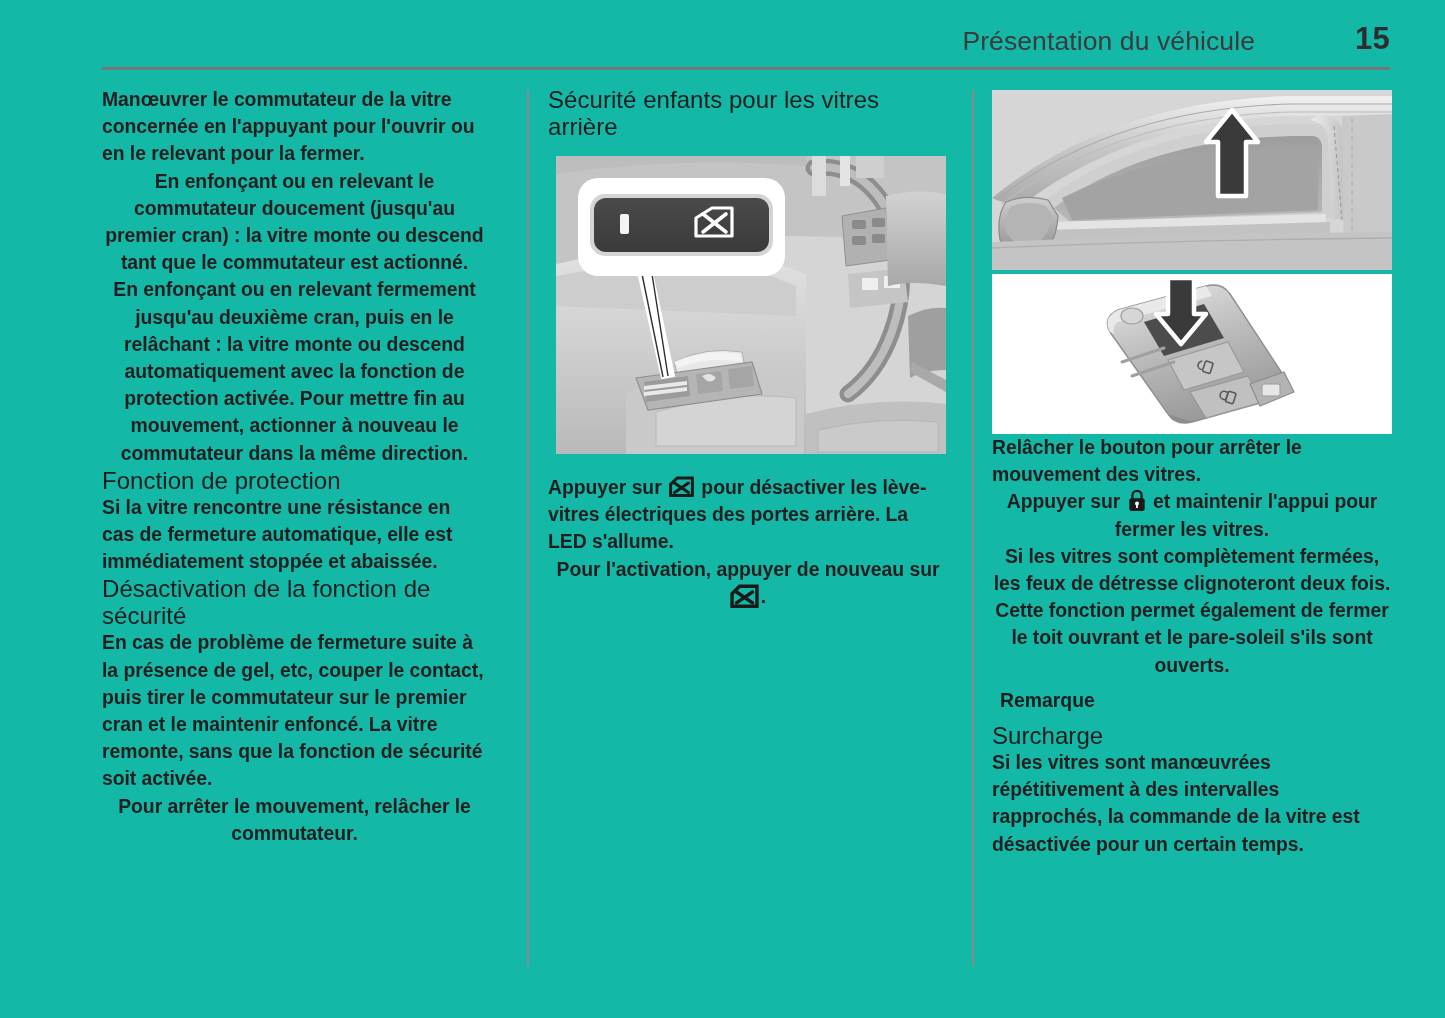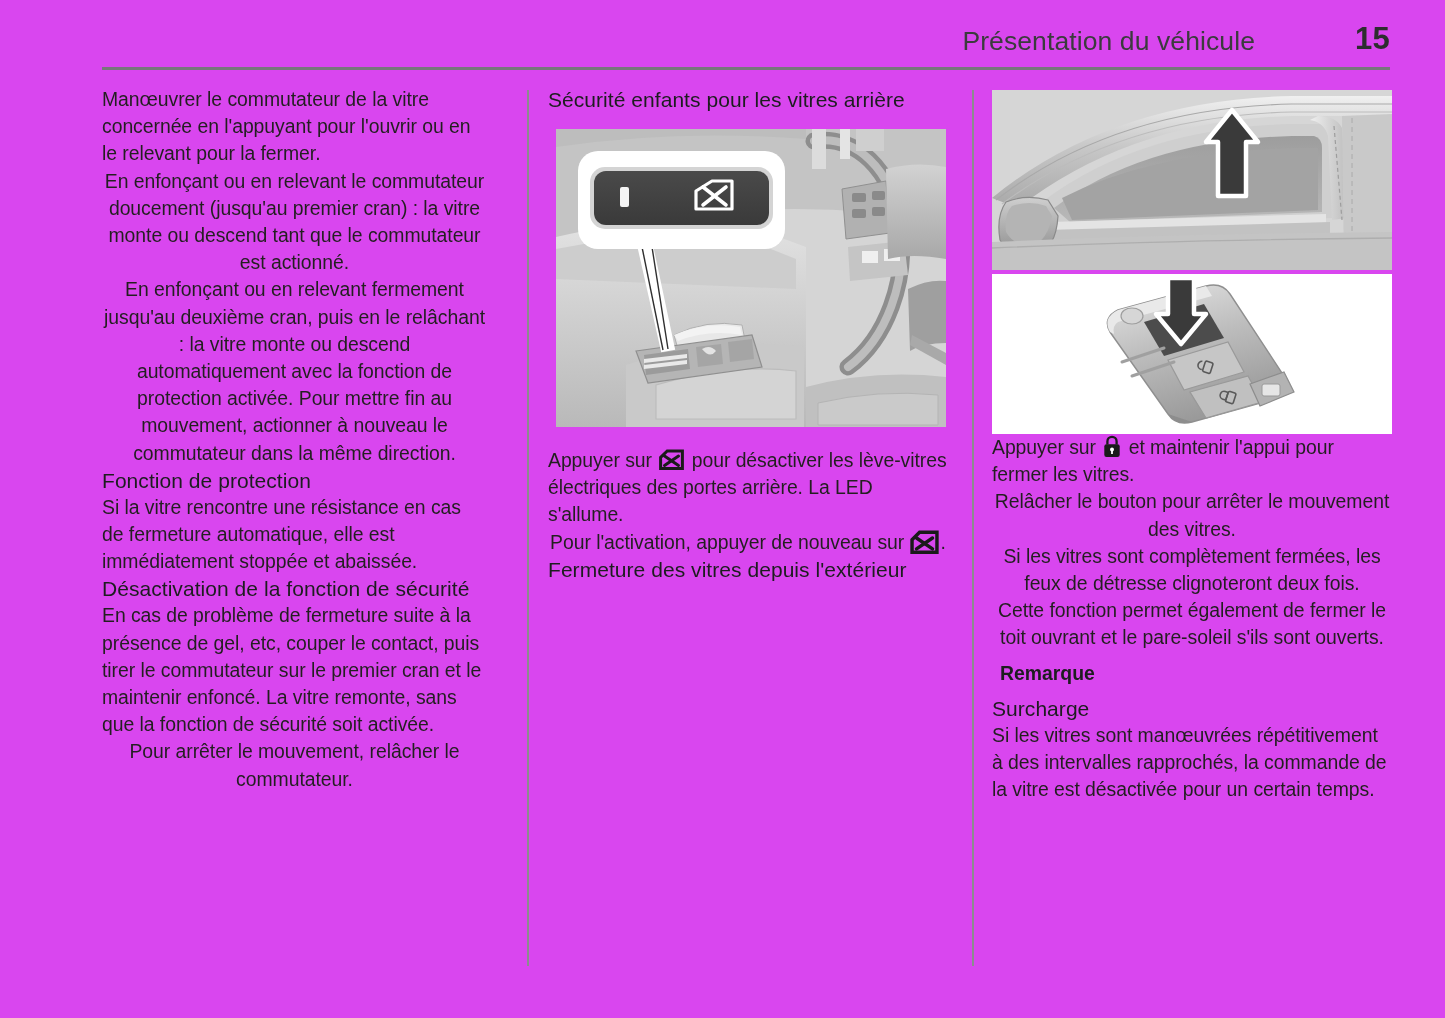--- a/index.html
+++ b/index.html
@@ -13,21 +13,21 @@
     font-family: "Liberation Sans", sans-serif;
     color: #231f20;
     position: relative;
     overflow: hidden;
   }
 
   
   .page {
     position: absolute;
     inset: 0;
-    background: #d946ef;
+    background: #14b8a6;
   }
 
   
   .header {
     position: absolute;
     left: 102px;
     top: 26px;
     width: 1288px;
     height: 46px;
   }
@@ -74,38 +74,39 @@
   .col {
     position: absolute;
     top: 86px;
   }
   .col-1 { left: 102px; width: 385px; }
   .col-2 { left: 548px; width: 400px; }
   .col-3 { left: 992px; width: 400px; }
 
   
   h2.sec-head {
-    font-size: 21px;
+    font-size: 24px;
     font-weight: 400;
     color: #1d1d1f;
     margin: 0;
     padding: 0;
     line-height: 27px;
     letter-spacing: .05px;
   }
   .head-gap-top { margin-top: 20px; }
   .head-gap-top-sm { margin-top: 18px; }
 
   p.body {
     font-size: 19.4px;
     line-height: 27.2px;
     margin: 0;
     padding: 0;
     color: #231f20;
     letter-spacing: -.05px;
+    font-weight: bold;
   }
   p.body + p.body { margin-top: 0; text-align: center; }
   .para-gap { margin-top: 9px; }
   .note-label {
     font-size: 19.4px;
     line-height: 27.2px;
     font-weight: 600;
     color: #1d1d1f;
     margin: 8px;
   }
@@ -263,21 +264,20 @@
             <line x1="5.5" y1="7.0" x2="19.5" y2="16.5" stroke="#1a1a1a" stroke-width="3" stroke-linecap="round"></line>
             <line x1="19.5" y1="7.0" x2="5.5" y2="16.5" stroke="#1a1a1a" stroke-width="3" stroke-linecap="round"></line>
           </svg></span> <span>pour désactiver les lève-vitres électriques des portes arrière. La LED s'allume.</span></p>
 
     <p class="body"><span>Pour l'activation, appuyer de nouveau sur</span> <span class="inline-icon icon-window-x-big"><svg viewBox="0 0 25 21" width="29" height="24" xmlns="http://www.w3.org/2000/svg">
             <path d="M1.6 19.4 L1.6 8.5 L8.2 2.0 L23.4 2.0 L23.4 19.4 Z" fill="none" stroke="#1a1a1a" stroke-width="3"></path>
             <line x1="5.5" y1="7.0" x2="19.5" y2="16.5" stroke="#1a1a1a" stroke-width="3" stroke-linecap="round"></line>
             <line x1="19.5" y1="7.0" x2="5.5" y2="16.5" stroke="#1a1a1a" stroke-width="3" stroke-linecap="round"></line>
           </svg></span><span>.</span></p>
 
-    <h2 class="sec-head head-gap-top">Fermeture des vitres depuis l'extérieur</h2>
 
   </div>
 
   <div class="col col-3">
 
     <div class="figure fig-window">
       <svg width="400" height="180" viewBox="0 0 400 180" xmlns="http://www.w3.org/2000/svg">
         <defs>
           <linearGradient id="gbody" x1="0" y1="0" x2="0" y2="1">
             <stop offset="0" stop-color="#f0f0f0"></stop>
@@ -377,28 +377,28 @@
           <path d="M34 74 L76 60" stroke="#a0a0a0" stroke-width="3" stroke-linecap="round"></path>
           <path d="M44 88 L86 74" stroke="#a0a0a0" stroke-width="3" stroke-linecap="round"></path>
         </g>
 
         <g>
           <path d="M176 4 L202 4 L202 40 L214 40 L189 70 L164 40 L176 40 Z" fill="#3a3a3a" stroke="#ffffff" stroke-width="4.5" stroke-linejoin="round"></path>
         </g>
       </svg>
     </div>
 
+    <p class="body">Relâcher le bouton pour arrêter le mouvement des vitres.</p>
+
     <p class="body"><span>Appuyer sur</span> <span class="inline-icon icon-lock"><svg viewBox="0 0 18 23" width="18" height="23" xmlns="http://www.w3.org/2000/svg">
             <path d="M4.4 9.5 L4.4 6.4 A4.6 4.6 0 0 1 13.6 6.4 L13.6 9.5" fill="none" stroke="#1a1a1a" stroke-width="2.3"></path>
             <rect x="1.3" y="9.3" width="15.4" height="12.6" rx="2.2" fill="#1a1a1a"></rect>
             <circle cx="9" cy="14.6" r="2.0" fill="#ffffff"></circle>
             <rect x="8.1" y="14.6" width="1.8" height="4.4" fill="#ffffff"></rect>
           </svg></span> <span>et maintenir l'appui pour fermer les vitres.</span></p>
-
-    <p class="body">Relâcher le bouton pour arrêter le mouvement des vitres.</p>
     <p class="body">Si les vitres sont complètement fermées, les feux de détresse clignoteront deux fois.</p>
     <p class="body">Cette fonction permet également de fermer le toit ouvrant et le pare-soleil s'ils sont ouverts.</p>
 
     <p class="note-label">Remarque</p>
 
     <h2 class="sec-head head-gap-top-sm">Surcharge</h2>
     <p class="body para-gap">Si les vitres sont manœuvrées répétitivement à des intervalles rapprochés, la commande de la vitre est désactivée pour un certain temps.</p>
 
   </div>
 

